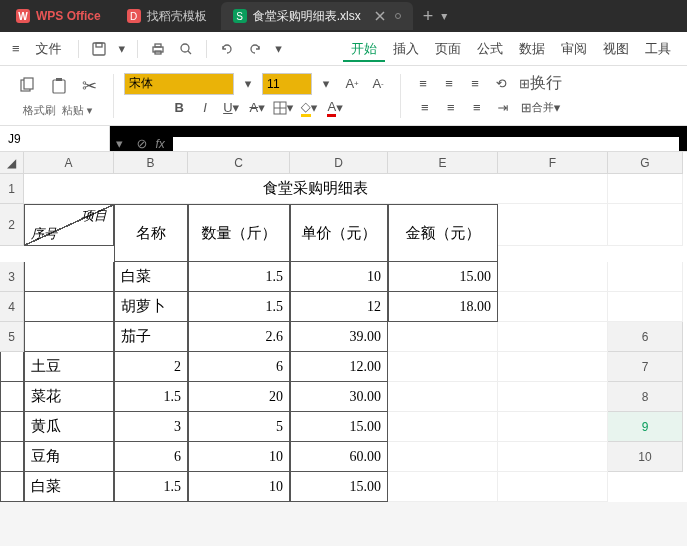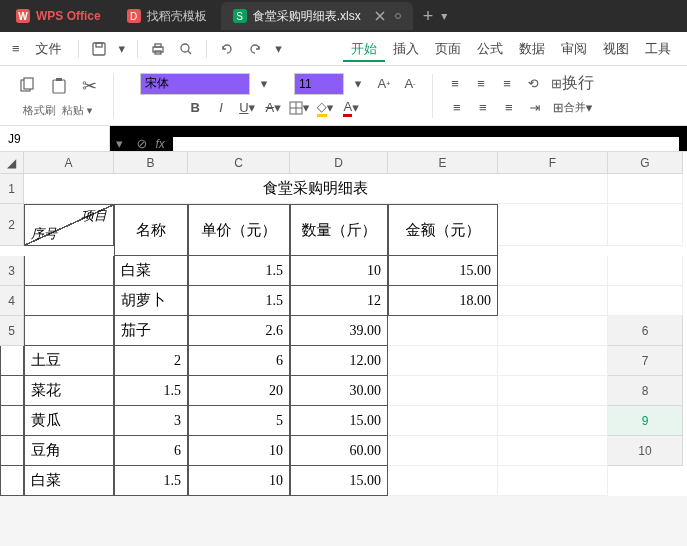--- a/index.html
+++ b/index.html
@@ -28,40 +28,40 @@
 
 
 .ribbon { display: flex; align-items: center; background: #fff; height: 60px; border-bottom: 1px solid #e0e0e0; padding: 0 8px; gap: 2px; }
 .rgroup { display: flex; flex-direction: column; align-items: center; gap: 2px; padding: 0 4px; }
 .rgroup-row { display: flex; gap: 2px; align-items: center; }
 .rbtn { width: 24px; height: 22px; display: flex; align-items: center; justify-content: center; color: #555; cursor: pointer; border-radius: 3px; font-size: 13px; }
 .rlabel { font-size: 11px; color: #666; margin-top: 2px; }
 .rbig { display: flex; flex-direction: column; align-items: center; padding: 2px 6px; cursor: pointer; }
 .rbig .icon { font-size: 18px; color: #555; }
 .rsep { width: 1px; height: 44px; background: #e5e5e5; margin: 0 4px; }
-.rselect { height: 22px; border: 1px solid #ccc; font-size: 12px; padding: 0 4px; background: #8b5cf6; margin-left: 16px; }
+.rselect { height: 22px; border: 1px solid #ccc; font-size: 12px; padding: 0 4px; background: #eab308; }
 .font-sel { width: 110px; }
 .size-sel { width: 50px; }
 
 
 .fbar { display: flex; align-items: flex-end; background: #000000; height: 26px; border-bottom: 1px solid #ddd; }
 .namebox { width: 110px; border: none; border-right: 1px solid #ddd; padding: 0 8px; height: 100%; font-size: 12px; outline: none; }
 .fx-area { display: flex; align-items: center; flex: 1; padding: 0 8px; gap: 8px; }
 .fx-icon { color: #888; font-style: italic; font-size: 12px; }
 .fx-input { border: none; outline: none; flex: 1; font-size: 12px; }
 .namebox-dd { padding: 0 6px; color: #888; cursor: pointer; }
 
 
 .grid { display: grid; grid-template-columns: 24px 90px 74px 102px 98px 110px 110px 75px; background: #fff; font-size: 14px; }
 .colh, .rowh, .corner { background: #f2f2f2; border-right: 1px solid #d8d8d8; border-bottom: 1px solid #d8d8d8; display: flex; align-items: center; justify-content: center; font-size: 12px; color: #555; height: 22px; }
 .rowh { height: 30px; }
 .rowh.active { color: #0a9d5c; background: #e8f4ee; }
 .cell { border-right: 1px solid #eee; border-bottom: 1px solid #eee; height: 30px; display: flex; align-items: center; padding: 0 6px; }
 .title-cell { grid-column: 2 / 8; display: flex; align-items: center; justify-content: center; border-right: 1px solid #eee; border-bottom: 1px solid #eee; height: 30px; font-size: 15px; font-family: SimSun, serif; }
-.hdr-cell { border: 1px solid #555; height: 52px; display: flex; align-items: center; justify-content: center; font-family: SimSun, serif; font-size: 15px; }
+.hdr-cell { border: 1px solid #555; height: 58px; display: flex; align-items: center; justify-content: center; font-family: SimSun, serif; font-size: 15px; }
 .diag-cell { position: relative; border: 1px solid #555; height: 42px; overflow: hidden; font-style: italic; }
 .diag-line { position: absolute; inset: 0; background: linear-gradient(to bottom right, transparent calc(50% - 0.8px), #555 calc(50% - 0.8px), #555 calc(50% + 0.8px), transparent calc(50% + 0.8px)); }
 .diag-top { position: absolute; top: 2px; right: 6px; font-size: 13px; font-family: SimSun, serif; }
 .diag-bot { position: absolute; bottom: 2px; left: 6px; font-size: 13px; font-family: SimSun, serif; }
 .data-cell { border: 1px solid #555; border-top: none; height: 30px; display: flex; align-items: center; padding: 0 6px; font-family: SimSun, serif; font-size: 15px; }
 .ta-r { justify-content: flex-end; font-family: Liberation Serif, serif; font-size: 14px; }
 .ta-l { justify-content: flex-start; }
 svg { display: block; }
 </style>
 </head>
@@ -239,22 +239,22 @@
     <div class="rowh">1</div>
     <div class="title-cell">食堂采购明细表</div>
     <div class="cell"></div>
     <div class="rowh" style="height: 42px;">2</div>
     <div class="diag-cell">
       <div class="diag-line"></div>
       <span class="diag-top">项目</span>
       <span class="diag-bot">序号</span>
     </div>
     <div class="hdr-cell">名称</div>
+    <div class="hdr-cell">数量（斤）</div>
     <div class="hdr-cell">单价（元）</div>
-    <div class="hdr-cell">数量（斤）</div>
     <div class="hdr-cell">金额（元）</div>
     <div class="cell" style="height: 42px;"></div>
     <div class="cell" style="height: 42px;"></div>
     <div class="rowh">3</div>
     <div class="data-cell"></div>
     <div class="data-cell ta-l">白菜</div>
     <div class="data-cell ta-r">1.5</div>
     <div class="data-cell ta-r">10</div>
     <div class="data-cell ta-r">15.00</div>
     <div class="cell"></div>

